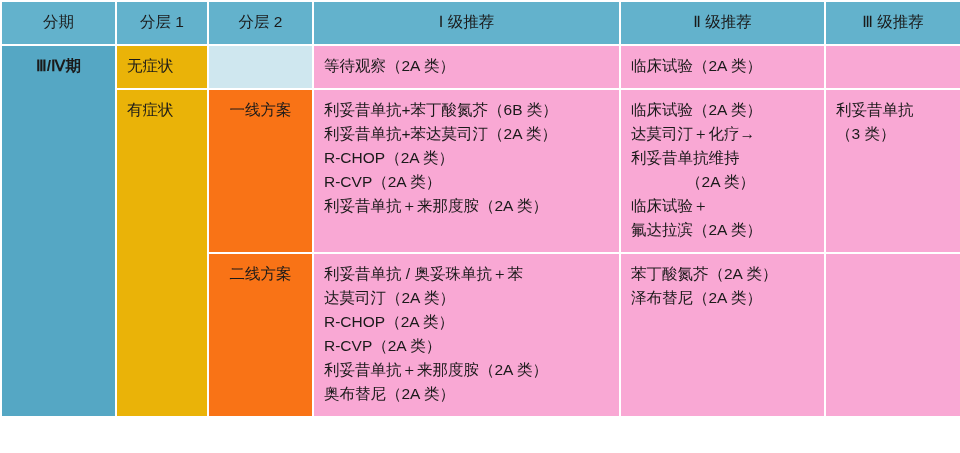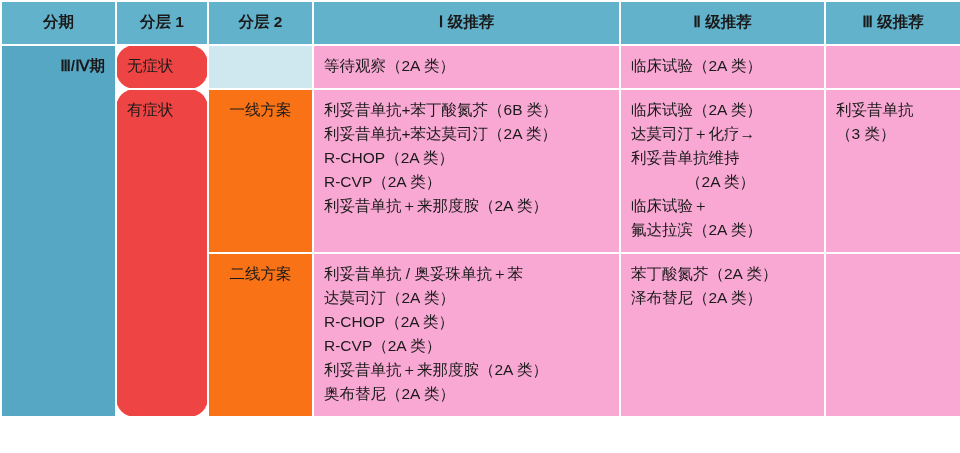--- a/index.html
+++ b/index.html
@@ -36,39 +36,38 @@
     vertical-align: top;
     padding: 8px 10px 10px 10px;
     font-size: 15.5px;
     line-height: 1.55;
     color: #1a1a1a;
   }
   thead th {
     background: #63b2cc;
     color: #12323d;
     text-align: center;
-    font-weight: bold;
+    font-weight: normal;
     font-size: 16px;
     padding: 10px 6px;
     vertical-align: middle;
     height: 22px;
   }
   td.stage {
     background: #55a7c4;
     color: #10303b;
     font-weight: bold;
-    text-align: right;
+    text-align: center;
     vertical-align: top;
     font-size: 16px;
   }
   td.tier {
-    background: #ef4444;
+    background: #eab308;
     text-align: left;
     font-weight: normal;
-    border-radius: 19px;
   }
   td.tier2 {
     background: #f97316;
     text-align: center;
     padding-top: 10px;
   }
   td.body {
     background: #f9a8d4;
   }
   td.blank {

